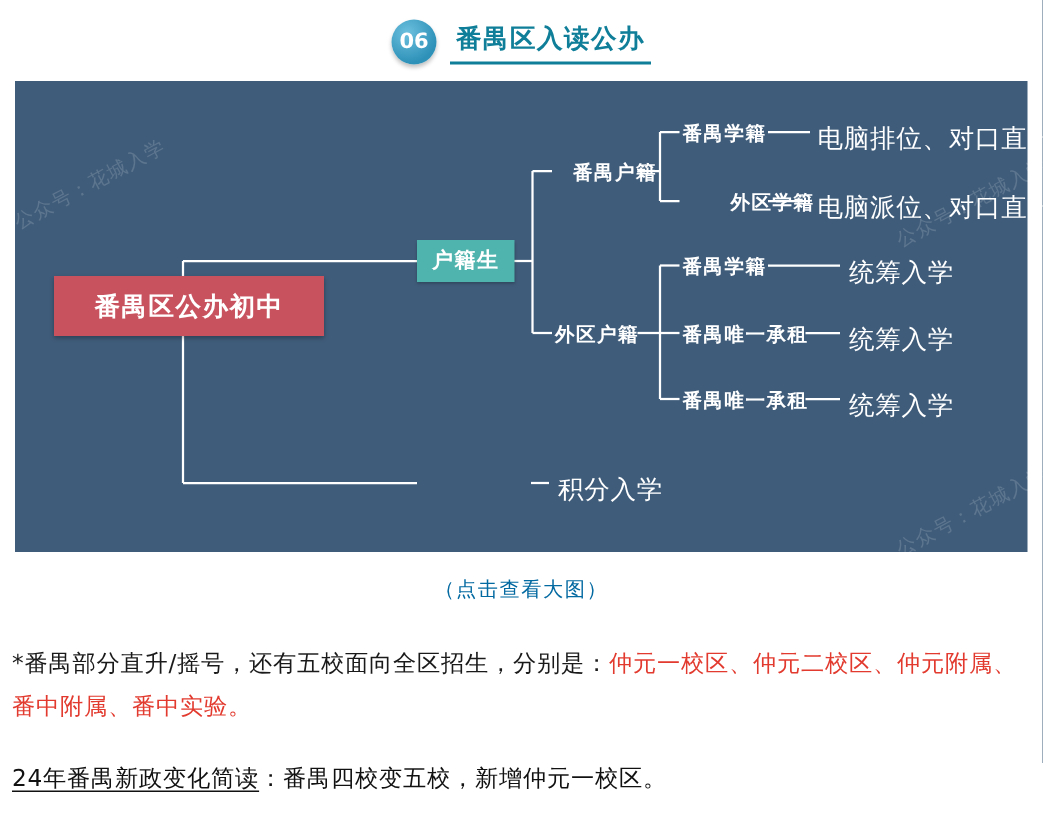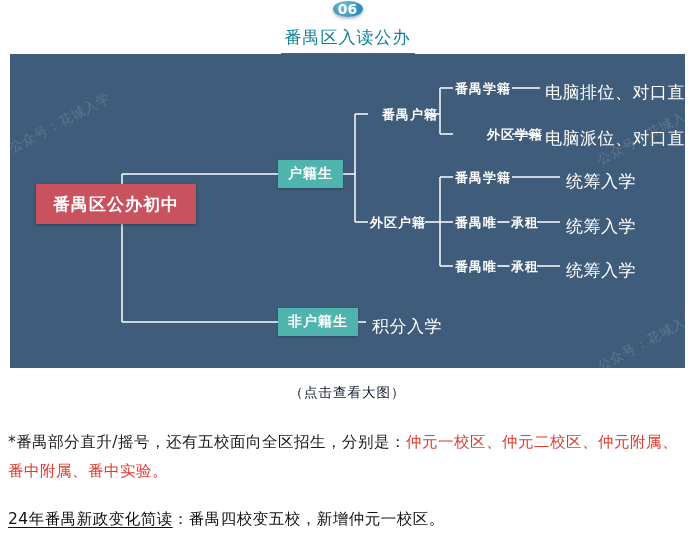--- a/index.html
+++ b/index.html
@@ -5,44 +5,44 @@
   * { margin: 0; padding: 0; box-sizing: border-box; }
   body {
     width: 695px; height: 558px;
     background: #ffffff;
     font-family: "DejaVu Sans", "Liberation Sans", sans-serif;
     overflow: hidden;
   }
   
   .header {
     display: flex; align-items: center; justify-content: center;
-    gap: 9px; padding-top: 12px; height: 44px; flex-direction: column;
+    gap: 9px; padding-top: 12px; height: 44px;
   }
   .badge {
     width: 30px; height: 30px; border-radius: 50%;
     background: radial-gradient(circle at 35% 30%, #6cc0de, #2e91b8 70%);
     color: #fff; font-weight: bold; font-size: 14px;
     display: flex; align-items: center; justify-content: center;
     box-shadow: 0 2px 3px rgba(0,0,0,0.25);
   }
   .title {
-    color: #0f7f99; font-size: 17px; font-weight: normal;
+    color: #0f7f99; font-size: 17px; font-weight: bold;
     border-bottom: 2px solid #0f7f99; padding: 0 4px 4px 4px;
     letter-spacing: 1px;
   }
   
   .diagram {
     position: relative; margin: 10px 10px 0 10px;
     width: 675px; height: 314px;
     background: #3f5c7a;
   }
   .diagram svg.connectors { position: absolute; left: 0; top: 0; }
   .node { position: absolute; color: #fff; white-space: nowrap; }
   .root-box {
-    left: 26px; top: 130px; width: 160px; height: 40px;
+    left: 26px; top: 130px; width: 180px; height: 40px;
     background: #c9525f; color: #fff;
     font-size: 17px; font-weight: bold;
     display: flex; align-items: center; justify-content: center;
     letter-spacing: 1px;
     box-shadow: 0 1px 3px rgba(0,0,0,0.3);
   }
   .teal-box {
     background: #50b4ae; color: #fff; font-size: 14px; font-weight: bold;
     height: 28px; display: flex; align-items: center;
     padding: 2px 10px; letter-spacing: 1px;
@@ -51,21 +51,21 @@
   .lvl2 { font-size: 13px; font-weight: bold; letter-spacing: 1px; }
   .leaf { font-size: 17px; font-weight: normal; letter-spacing: 0.5px; text-align: right; }
   .wm {
     position: absolute; color: rgba(255,255,255,0.16);
     font-size: 13px; transform: rotate(-28deg); white-space: nowrap;
     letter-spacing: 1px;
   }
   
   .caption {
     text-align: center; margin-top: 16px;
-    font-size: 13.5px; color: #0f172a; letter-spacing: 1px;
+    font-size: 13.5px; color: #0369a1; letter-spacing: 1px;
   }
   
   .note {
     margin: 26px 8px 0 8px;
     font-size: 15.5px; line-height: 1.85; color: #1a1a1a;
     letter-spacing: 0.5px;
   }
   .note .red { color: #e23a2e; }
   
   .footer {
@@ -115,21 +115,20 @@
     <path d="M344,268 H356"></path>
   </svg>
 
   <div class="wm" style="left:-6px; top:60px;">公众号：花城入学</div>
   <div class="wm" style="left:582px; top:72px;">公众号：花城入学</div>
   <div class="wm" style="left:582px; top:278px;">公众号：花城入学</div>
 
   <div class="node root-box">番禺区公办初中</div>
 
   <div class="node teal-box" style="left:268px; top:106px;">户籍生</div>
-  <div class="node teal-box" style="left:268px; top:254px;">非户籍生</div>
 
   <div class="node lvl2" style="left:372px; top:52px;">番禺户籍</div>
   <div class="node lvl2" style="left:360px; top:160px;font-family:Liberation Mono, monospace;">外区户籍</div>
 
   <div class="node lvl2" style="left:445px; top:26px;">番禺学籍</div>
   <div class="node lvl2" style="left:445px; top:72px;margin-left:32px;">外区学籍</div>
   <div class="node lvl2" style="left:445px; top:115px;">番禺学籍</div>
   <div class="node lvl2" style="left:445px; top:160px;">番禺唯一承租</div>
   <div class="node lvl2" style="left:445px; top:204px;">番禺唯一承租</div>
 

